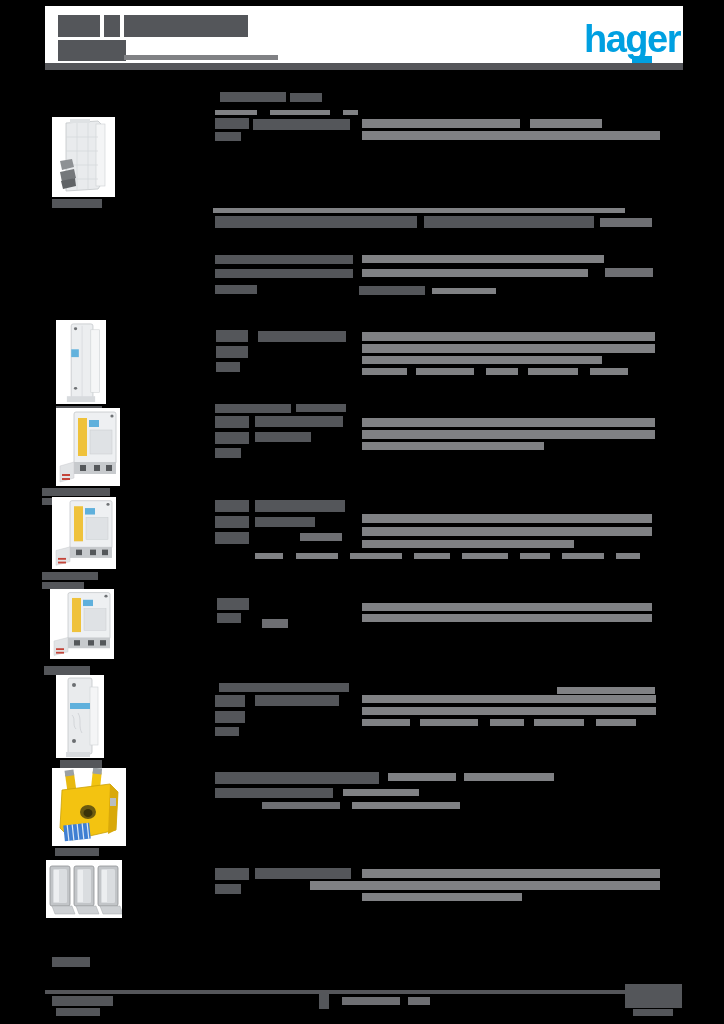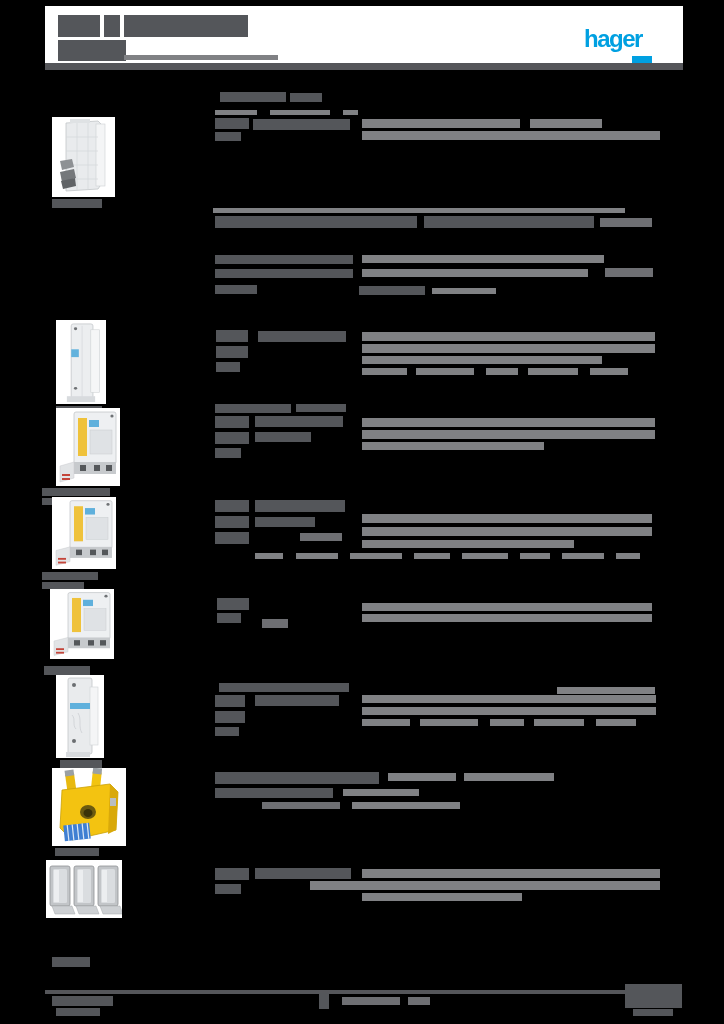--- a/index.html
+++ b/index.html
@@ -5,21 +5,21 @@
   html,body{margin:0;padding:0;background:#000;}
   #canvas{position:relative;overflow:hidden;background:#000;
     font-family:"Liberation Sans", sans-serif;}
   .bar{position:absolute;}
   .tone-dark{background:#54565a;}
   .tone-mid{background:#6e6f73;}
   .tone-light{background:#808184;}
   #header-band{position:absolute;left:45px;top:6px;width:638px;height:64px;background:#ffffff;}
   #header-rule{position:absolute;left:45px;top:63px;width:638px;height:7px;background:#55565a;}
   #logo{position:absolute;left:584px;top:22px;width:96px;height:34px;
-    font-size:24px;font-weight:bold;letter-spacing:-1.5px;line-height:34px;color:#00a0e1;}
+    font-size:38px;font-weight:bold;letter-spacing:-1.5px;line-height:34px;color:#00a0e1;}
   #logo-tab{position:absolute;left:632px;top:56px;width:20px;height:7px;background:#00a0e1;}
   #footer-rule{position:absolute;left:45px;top:990px;width:582px;height:4px;background:#55565a;}
   .photo{position:absolute;background:#ffffff;}
   .photo svg{display:block;width:100%;height:100%;}
 </style>
 </head>
 <body>
 
 <div id="canvas" style="width: 724px; height: 1024px;">
   <div id="header-band"></div>

